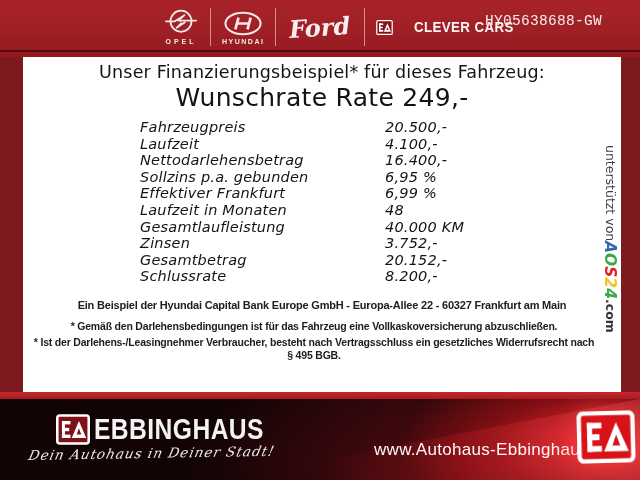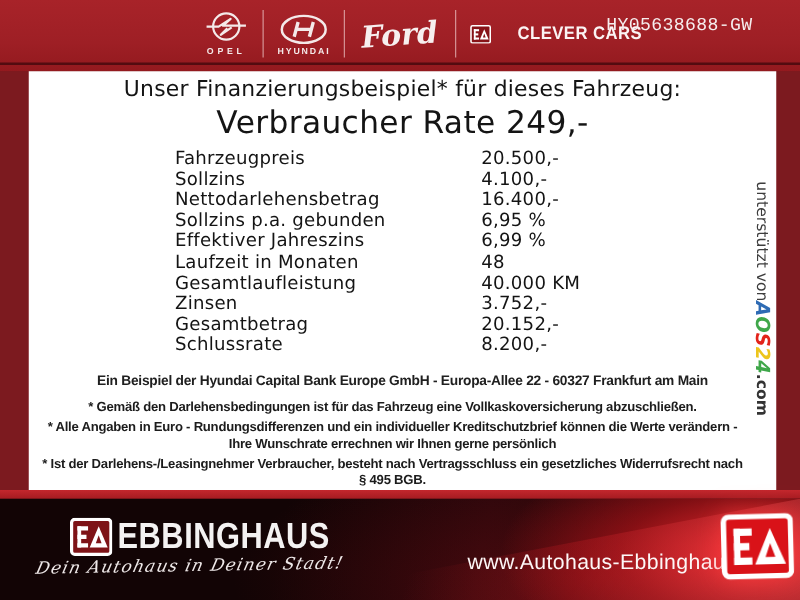--- a/index.html
+++ b/index.html
@@ -45,21 +45,21 @@
       radial-gradient(circle at 10% 30%, rgba(0,0,0,0.18), rgba(0,0,0,0) 60%),
       linear-gradient(180deg,#801b20,#771throw,#7a191e); background-color:#7c1a1f; }
   .panel {
     position:absolute; left:23px; top:0; width:598px; height:335px; background:#fff;
     color:#141414;
   }
   .intro-line { position:absolute; top:5px; width:100%; text-align:center;
     font-size:17.5px; letter-spacing:0.2px; }
   .rate-line { position:absolute; top:26px; width:100%; text-align:center;
     font-size:25px; letter-spacing:0.3px; }
-  .fin-table { position:absolute; top:62px; left:117px; right:24px; }
+  .fin-table { position:absolute; top:62px; left:117px; right:24px;font-style:italic; }
   .fin-row { display:flex; font-size:14.5px; line-height:16.6px; letter-spacing:0.2px; }
   .fin-label { width:245px; }
   .bank-line { position:absolute; top:242px; width:100%; text-align:center;
     font-family:"Liberation Sans",sans-serif; font-weight:bold; font-size:11px;
     letter-spacing:-0.2px; color:#202020; }
   .footnotes { position:absolute; top:263px; left:8px; right:24px; text-align:center;
     font-family:"Liberation Sans",sans-serif; font-weight:bold; font-size:10.5px;
     letter-spacing:-0.2px; line-height:13.5px; color:#1c1c1c; }
   .footnote { margin-bottom:2px; }
   
@@ -158,46 +158,46 @@
           </svg>
         <span class="clever-label">CLEVER CARS</span>
       </div>
     </div>
     <div class="vehicle-code">HY05638688-GW</div>
   </header>
 
   <main class="panel-wrap">
     <section class="panel">
       <h1 class="intro-line" style="font-weight:normal">Unser Finanzierungsbeispiel* für dieses Fahrzeug:</h1>
-      <h2 class="rate-line" style="font-weight:normal">Verbraucher Rate 249,-</h2>
+      <h2 class="rate-line" style="font-weight:normal">Wunschrate Rate 249,-</h2>
 
       <div class="fin-table">
 
           <div class="fin-row">
             <span class="fin-label">Fahrzeugpreis</span>
             <span class="fin-value">20.500,-</span>
           </div>
 
           <div class="fin-row">
-            <span class="fin-label">Sollzins</span>
+            <span class="fin-label">Laufzeit</span>
             <span class="fin-value">4.100,-</span>
           </div>
 
           <div class="fin-row">
             <span class="fin-label">Nettodarlehensbetrag</span>
             <span class="fin-value">16.400,-</span>
           </div>
 
           <div class="fin-row">
             <span class="fin-label">Sollzins p.a. gebunden</span>
             <span class="fin-value">6,95 %</span>
           </div>
 
           <div class="fin-row">
-            <span class="fin-label">Effektiver Jahreszins</span>
+            <span class="fin-label">Effektiver Frankfurt</span>
             <span class="fin-value">6,99 %</span>
           </div>
 
           <div class="fin-row">
             <span class="fin-label">Laufzeit in Monaten</span>
             <span class="fin-value">48</span>
           </div>
 
           <div class="fin-row">
             <span class="fin-label">Gesamtlaufleistung</span>
@@ -219,21 +219,20 @@
             <span class="fin-value">8.200,-</span>
           </div>
         </div>
 
       <p class="bank-line">Ein Beispiel der Hyundai Capital Bank Europe GmbH - Europa-Allee 22 - 60327 Frankfurt am Main</p>
 
       <div class="footnotes">
 
           <p class="footnote">* Gemäß den Darlehensbedingungen ist für das Fahrzeug eine Vollkaskoversicherung abzuschließen.</p>
 
-          <p class="footnote">* Alle Angaben in Euro - Rundungsdifferenzen und ein individueller Kreditschutzbrief können die Werte verändern - Ihre Wunschrate errechnen wir Ihnen gerne persönlich</p>
 
           <p class="footnote">* Ist der Darlehens-/Leasingnehmer Verbraucher, besteht nach Vertragsschluss ein gesetzliches Widerrufsrecht nach § 495 BGB.</p>
         </div>
 
       <div class="supporter">
         <span>unterstützt von </span>
           <span class="aos"><span class="aos-letter" style="color: rgb(46, 107, 180);">A</span><span class="aos-letter" style="color: rgb(63, 167, 74);">O</span><span class="aos-letter" style="color: rgb(226, 35, 26);">S</span><span class="aos-letter" style="color: rgb(237, 197, 28);">2</span><span class="aos-letter" style="color: rgb(63, 167, 74);">4</span></span>
           <span class="supporter-suffix">.com</span>
       </div>
     </section>

